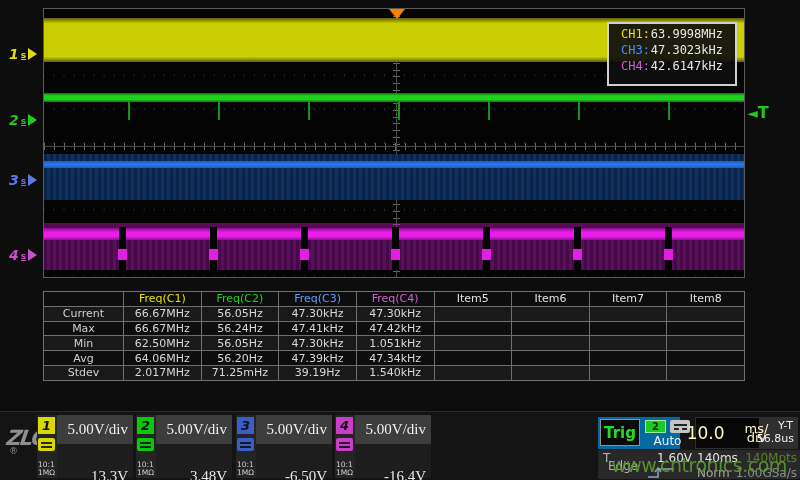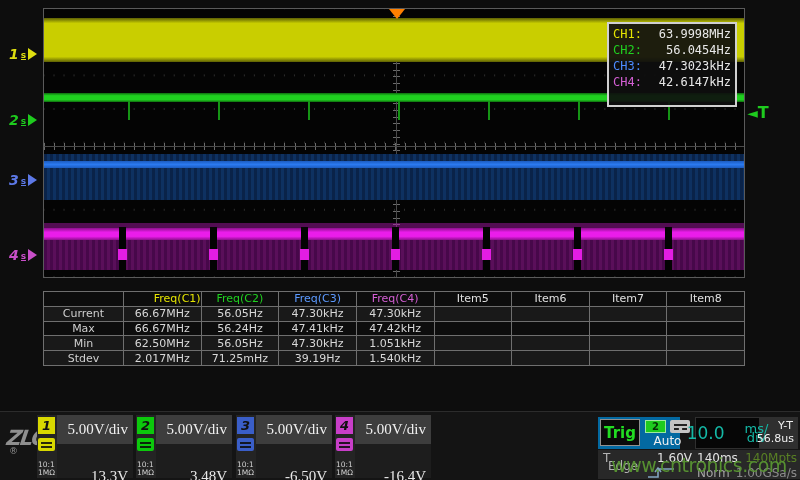--- a/index.html
+++ b/index.html
@@ -38,22 +38,22 @@
     background:repeating-linear-gradient(to right, #0a2349 0 3px, #0e3161 3px 6px); }
   .w-blue-line { top:152px; height:7px; background:linear-gradient(#1c5cc0,#2b7af0,#1c5cc0); }
   .w-mag-fuzz { top:214px; height:5px; background:rgba(180,25,180,0.45); }
   .w-mag-line { top:219px; height:12px; background:linear-gradient(#8d0f8d,#ea1dea 35%,#ea1dea 70%,#8d0f8d); }
   .w-mag-fill { top:231px; height:30px;
     background:repeating-linear-gradient(to right, #47084a 0 3px, #5a0f5a 3px 6px); }
   .m-notch { position:absolute; width:7px; height:43px; top:218px; background:#030303; }
   .m-blip  { position:absolute; width:9px; height:11px; top:240px; background:#e31de3; }
 
   
-  .readout { position:absolute; left:563px; top:13px; width:130px; height:85px;
-    background:rgba(14,14,14,0.92); border:2px solid #d0d0d0; padding:2px 4px;
+  .readout { position:absolute; left:563px; top:13px; width:130px; height:64px;
+    background:rgba(14,14,14,0.92); border:2px solid #d0d0d0; padding:2px 12px;
     font-family:"DejaVu Sans Mono", monospace; font-size:12px; }
   .readout .rrow { display:flex; justify-content:space-between; height:16px; line-height:16px; }
   .readout .rval { color:#e8e8e8; }
   .lab-c1 { color:#e5e500; } .lab-c2 { color:#20d020; }
   .lab-c3 { color:#4d8cff; } .lab-c4 { color:#d45fd4; }
 
   
   .chm { position:absolute; left:9px; height:18px; display:flex; align-items:center;
     font-size:14px; font-weight:bold; font-style:italic; }
   .chm .gnd { font-size:9px; font-style:normal; border-bottom:1px solid; margin:4px 1px 0 2px; line-height:7px; }
@@ -68,21 +68,21 @@
     font-size:16px; font-weight:bold; }
   .tlevel .la { font-size:14px; }
 
   
   .mtable { position:absolute; left:43px; top:291px; width:702px;
     border-collapse:collapse; table-layout:fixed; font-size:11px; color:#d8d8d8; }
   .mtable col.lblcol { width:80px; }
   .mtable td, .mtable th { border:1px solid #6f6f6f; height:14.8px;
     text-align:center; font-weight:normal; padding:0; overflow:hidden; white-space:nowrap; }
   .mtable tr.alt { background:#191919; }
-  .mtable th.c1 { color:#e5e500;text-align:right; } .mtable th.c2 { color:#20d020; }
+  .mtable th.c1 { color:#e5e500; } .mtable th.c2 { color:#20d020; }
   .mtable th.c3 { color:#5c9aff; } .mtable th.c4 { color:#d45fd4; }
   .mtable th.it { color:#e0e0e0; }
   .mtable td.lbl { color:#cfcfcf; }
 
   
   .bottombar { position:absolute; left:0; top:411px; width:800px; height:69px;
     background:#141414; border-top:1px solid #2c2c2c; }
   .logo { position:absolute; left:7px; top:14px; color:#8f8f8f; width:38px; }
   .logo .zlg { font-size:21px; font-weight:bold; font-style:italic;
     letter-spacing:-2px; transform:skewX(-8deg); display:inline-block; }
@@ -124,21 +124,21 @@
     color:#f0f0f0; font-size:12px; }
   .trow { position:absolute; font-size:12px; }
   .t-lab { left:603px; top:39px; color:#b8b8b8; }
   .t-val { left:620px; top:39px; width:72px; text-align:right; color:#f0f0f0; }
   .t-edge { left:608px; top:47px; color:#b8b8b8; }
   .edgeglyph { position:absolute; left:647px; top:54px; }
 
   
   .tbpanel { position:absolute; left:695px; top:5px; width:103px; height:32px; background:#2f2f2f; }
   .tbbox { position:absolute; left:1px; top:1px; width:63px; height:30px; background:#060606;
-    display:flex; align-items:center; justify-content:center; gap:20px; color:#14b8a6; }
+    display:flex; align-items:center; justify-content:center; gap:20px; color:#fef9c3; }
   .tbbox .tbval { font-size:17px; }
   .tbbox .tbunit { font-size:13px; line-height:9px; text-align:center; }
   .tbmode { position:absolute; right:5px; top:2px; color:#f0f0f0; font-size:11px; }
   .tbdelay { position:absolute; right:4px; top:15px; color:#f0f0f0; font-size:11px; }
   .tb-win { left:697px; top:39px; color:#f0f0f0; }
   .tb-pts { left:720px; top:39px; width:77px; text-align:right; color:#4d7c0f; }
   .tb-acq { left:697px; top:54px; color:#a8a8a8; }
   .tb-rate { left:713px; top:54px; width:84px; text-align:right; color:#8a8a8a; }
 
   
@@ -193,24 +193,20 @@
       </div>
 
     <div class="trig-pos"></div>
 
     <div class="readout">
       <div class="rrow">
         <span class="lab-c1">CH1:</span>
         <span class="rval">63.9998MHz</span>
       </div>
       <div class="rrow">
-        <span class="lab-c2">CH2:</span>
-        <span class="rval">56.0454Hz</span>
-      </div>
-      <div class="rrow">
         <span class="lab-c3">CH3:</span>
         <span class="rval">47.3023kHz</span>
       </div>
       <div class="rrow">
         <span class="lab-c4">CH4:</span>
         <span class="rval">42.6147kHz</span>
       </div>
     </div>
   </div>
 
@@ -289,20 +285,31 @@
       <td class="lbl">Min</td>
       <td>62.50MHz</td>
       <td>56.05Hz</td>
       <td>47.30kHz</td>
       <td>1.051kHz</td>
       <td></td>
       <td></td>
       <td></td>
       <td></td>
     </tr>
+    <tr>
+      <td class="lbl">Avg</td>
+      <td>64.06MHz</td>
+      <td>56.20Hz</td>
+      <td>47.39kHz</td>
+      <td>47.34kHz</td>
+      <td></td>
+      <td></td>
+      <td></td>
+      <td></td>
+    </tr>
     <tr class="alt">
       <td class="lbl">Stdev</td>
       <td>2.017MHz</td>
       <td>71.25mHz</td>
       <td>39.19Hz</td>
       <td>1.540kHz</td>
       <td></td>
       <td></td>
       <td></td>
       <td></td>

